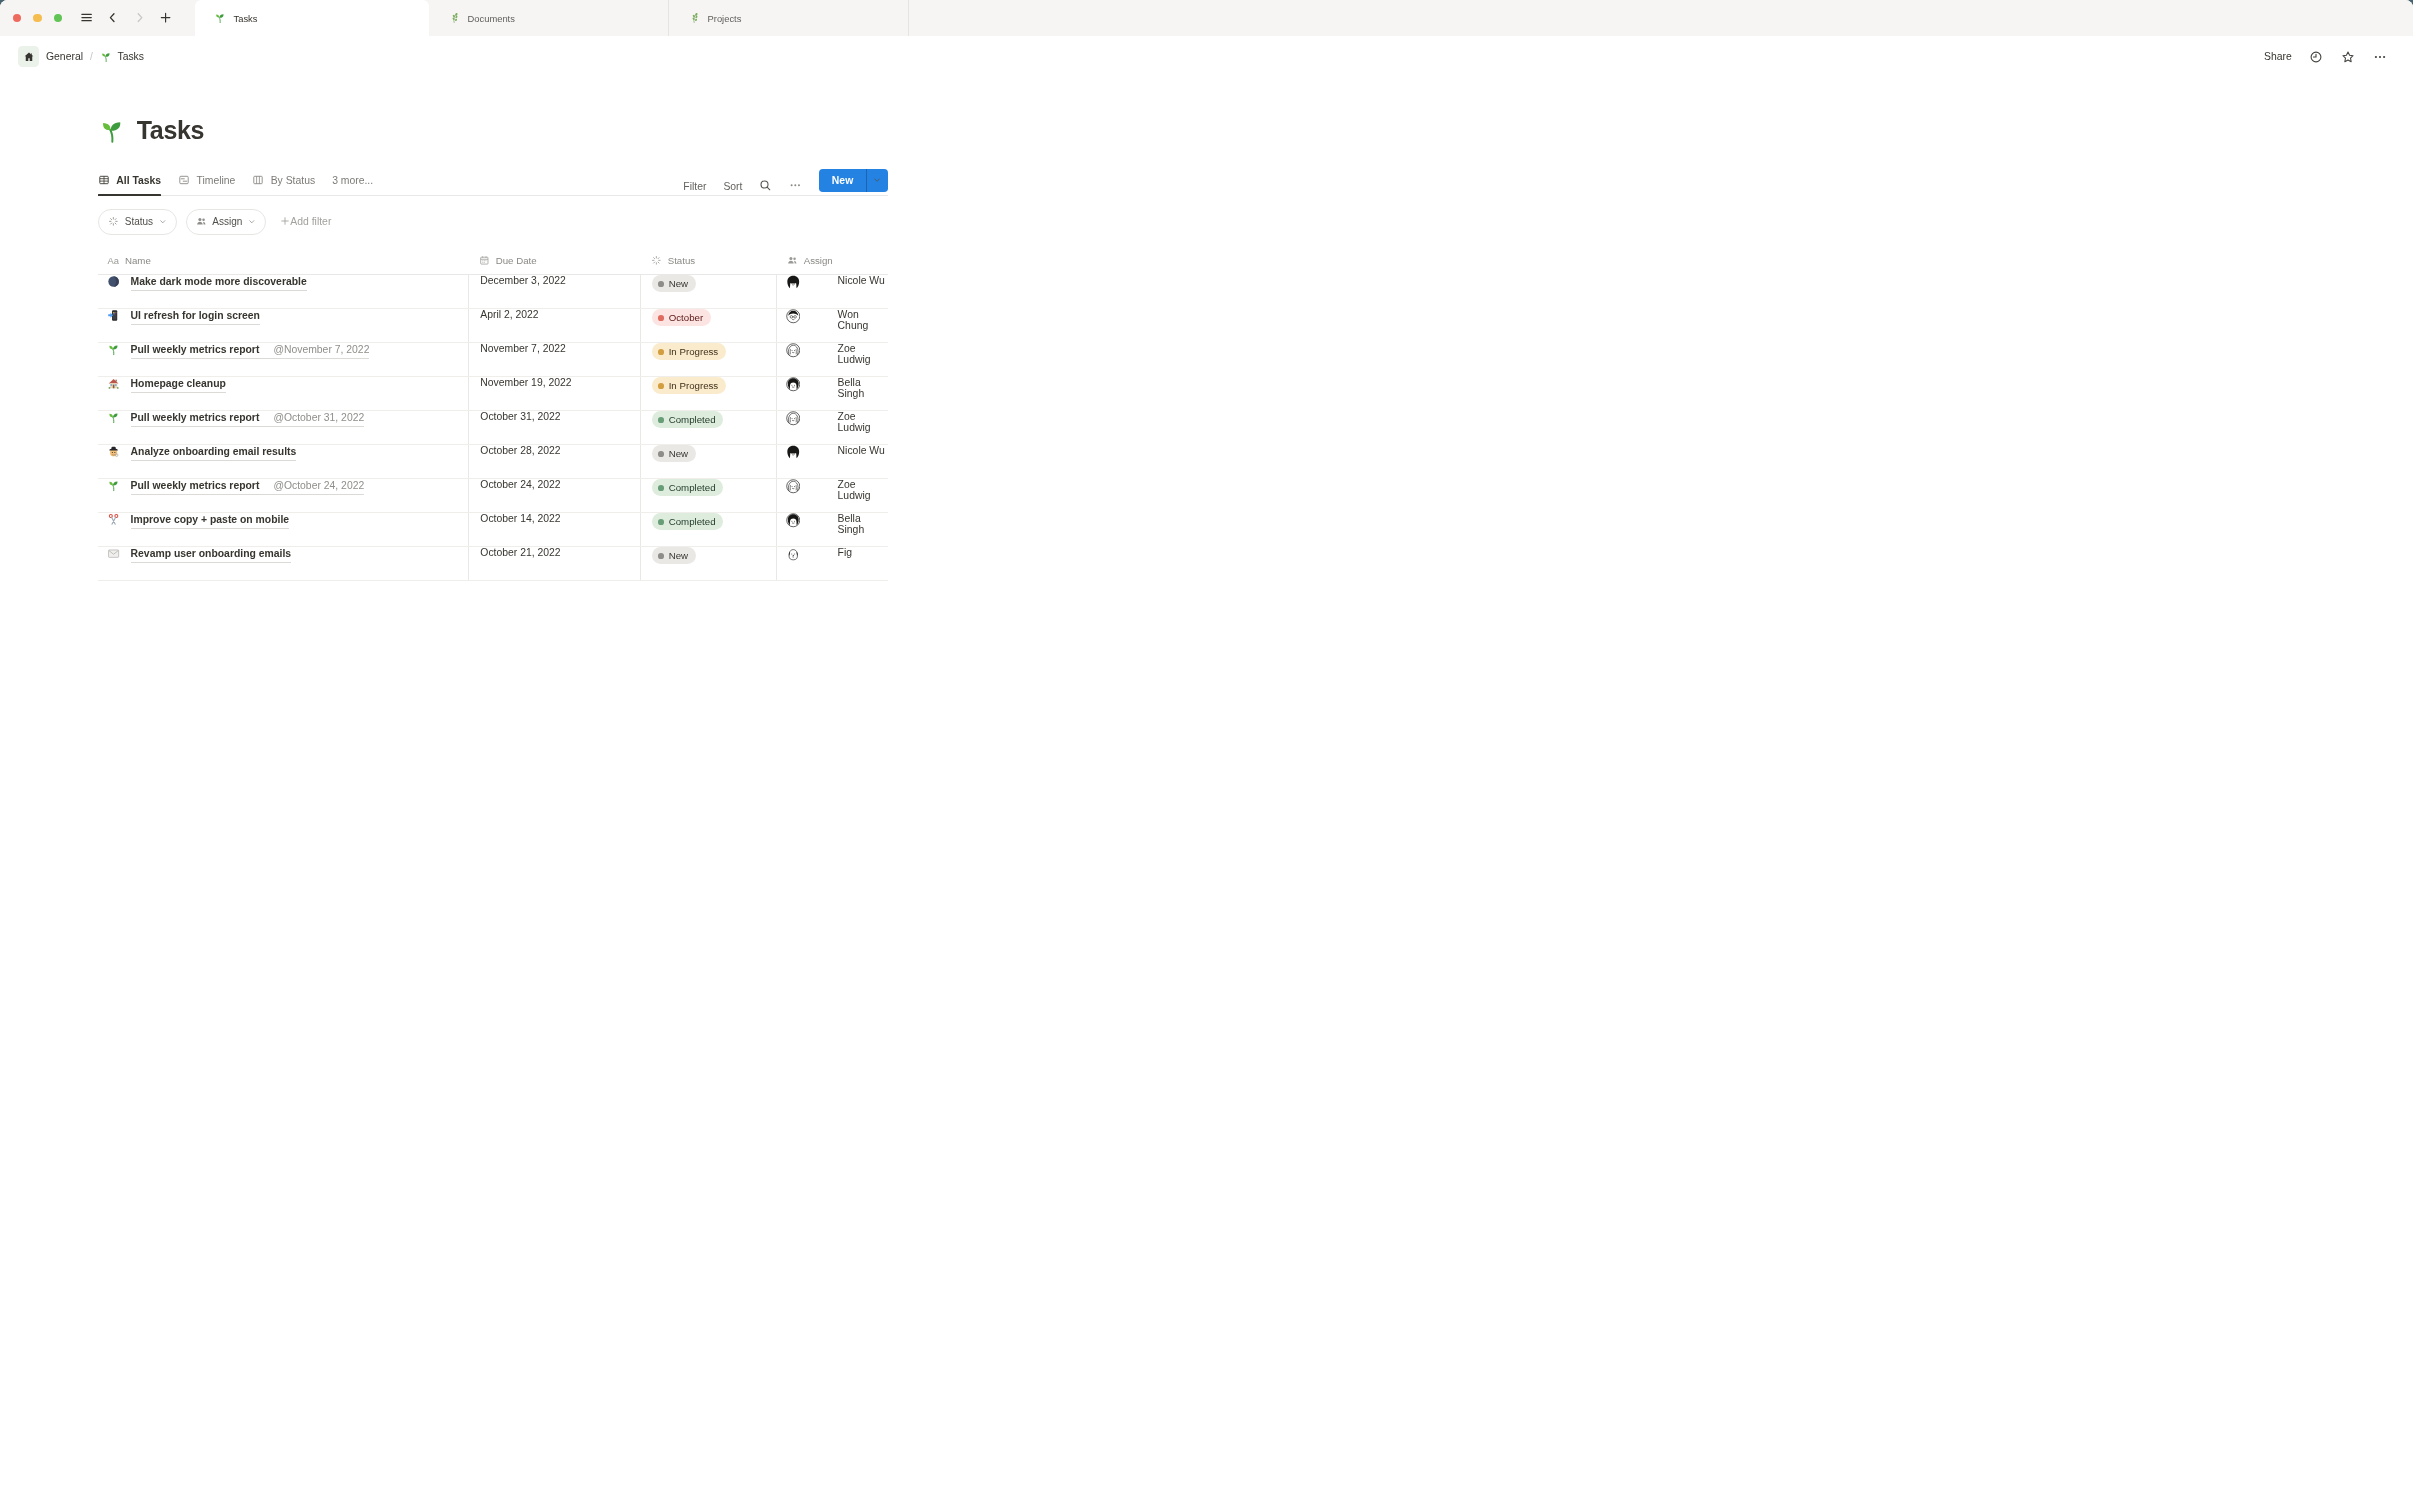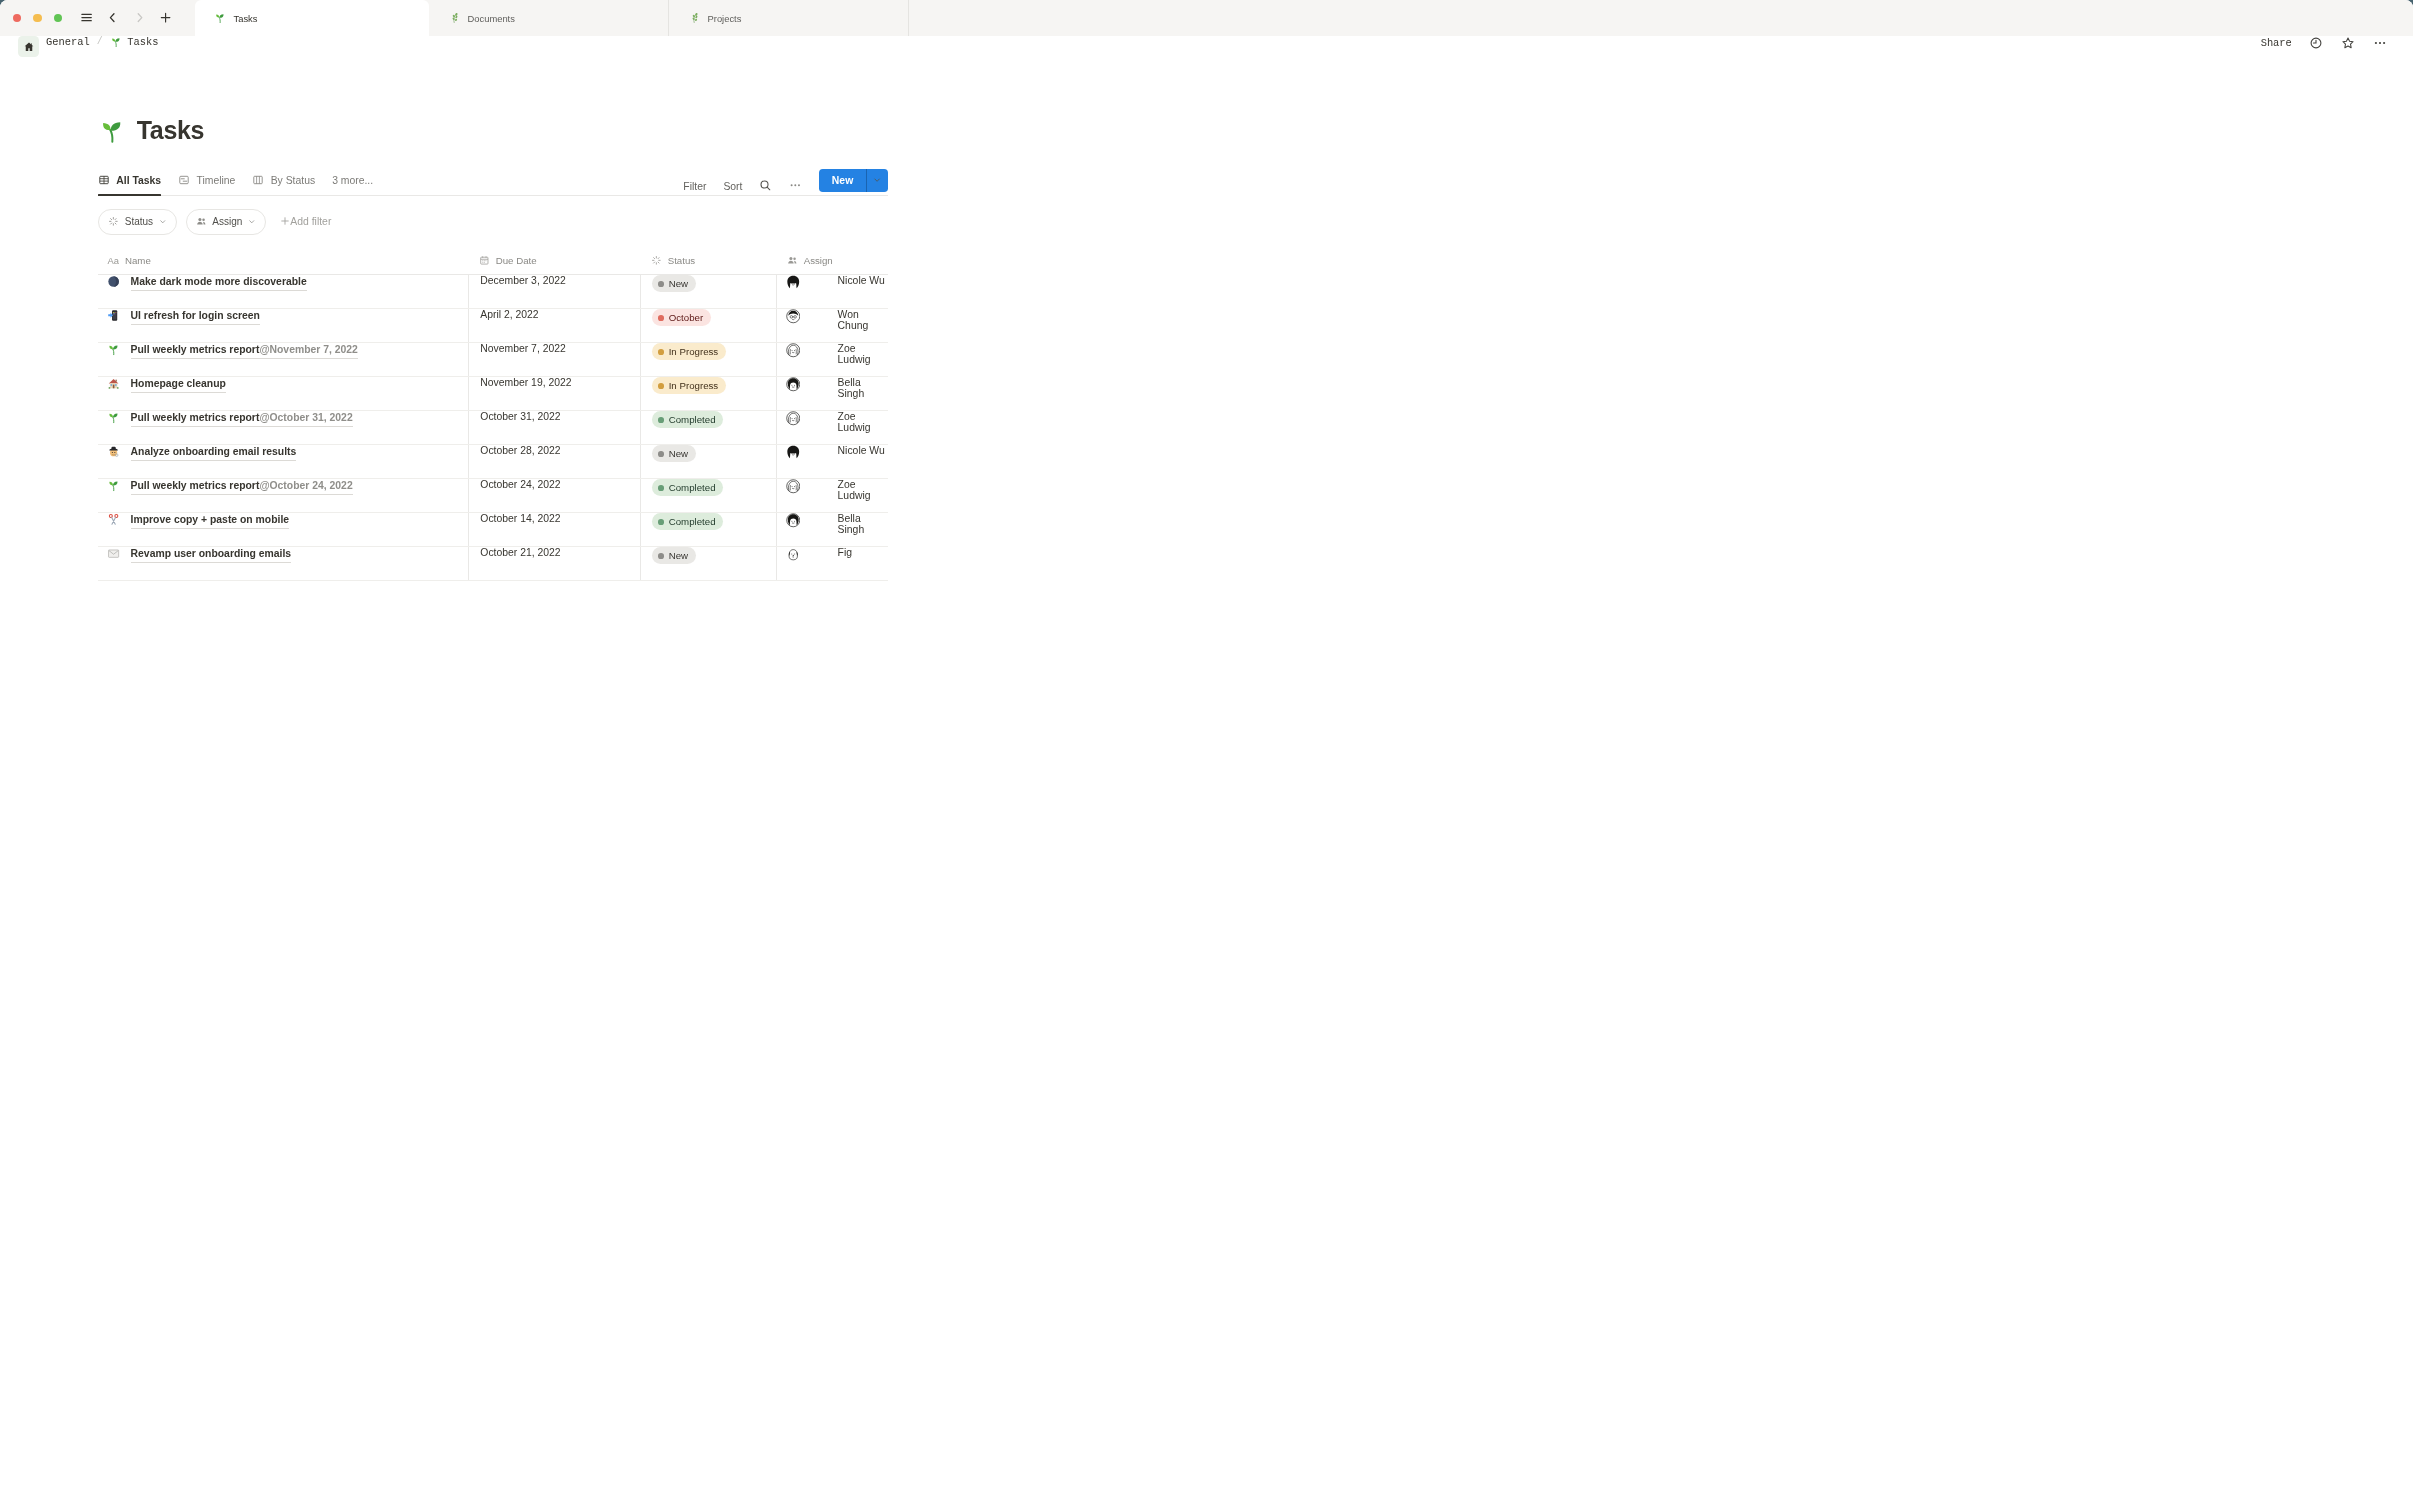--- a/index.html
+++ b/index.html
@@ -14,21 +14,21 @@
   .light { width:8.2px; height:8.2px; border-radius:50%; }
   .nav-btns { display:flex; align-items:center; gap:13.2px; margin-left:18px; }
   .nav-btns .ic { width:13.2px; height:13.2px; color:#37352F; }
   .ic svg { width:100%; height:100%; display:block; }
   .wtab { display:flex; align-items:center; gap:7.5px; padding-left:19px; font-size:9.4px; flex:none; }
   .wtab .ic { width:12px; height:12px; }
   .wtab.active { width:234px; background:#fff; border-radius:6.3px 6.3px 0 0; color:#37352F; }
   .wtab.plain { width:240px; border-right:0.6px solid #E5E4E1; color:#5F5E5B; }
 
   
-  .topbar { height:41px; display:flex; align-items:flex-start; padding:0 26.4px 0 18px; background:#fff;font-family:Liberation Mono, monospace; }
+  .topbar { height:41px; display:flex; align-items:center; padding:0 26.4px 0 18px; background:#fff; }
   .home-chip { width:21px; height:21px; border-radius:4.4px; background:#EBF2EA; display:flex; align-items:center; justify-content:center; color:#37352F; }
   .home-chip .ic { width:12px; height:12px; }
   .crumb { font-size:10.4px; color:#37352F; margin-left:7px; }
   .crumb-sep { color:#C6C5C2; margin:0 7px; font-size:10px; }
   .crumb-page { display:flex; align-items:center; gap:5.7px; font-size:10.4px; color:#37352F; }
   .crumb-page .ic { width:12px; height:12px; }
   .top-actions { margin-left:auto; display:flex; align-items:center; gap:17.6px; color:#37352F; }
   .top-actions .label { font-size:10.4px; }
   .top-actions .ic { width:14px; height:14px; color:#44433F; }
 
@@ -73,21 +73,21 @@
   .th .ic { width:10.7px; height:10.7px; color:#9A9995; }
   .th .aa { font-size:9.4px; color:#9A9995; letter-spacing:0.2px; }
   .trow { display:grid; grid-template-columns:370px 172px 136px 111px; height:34px; border-bottom:0.6px solid #EFEEEB; align-items:center; }
   .cell { display:flex; align-items:flex-start; height:100%; }
   .cell + .cell { border-left:0.6px solid #E9E8E6; }
   .name-cell { gap:10px; padding-left:9.4px; }
   .row-icon { width:13.2px; height:13.2px; flex:none; }
   .row-icon svg { width:100%; height:100%; display:block; }
   .name-wrap { border-bottom:1.3px solid #DCDAD6; padding-bottom:1.3px; line-height:1.25; white-space:nowrap; }
   .task-name { font-size:10.4px; font-weight:700; color:#37352F; }
-  .mention { font-size:10.4px; font-weight:700; color:#8F8E8A; margin-left:0; }
+  .mention { font-size:10.4px; font-weight:400; color:#8F8E8A; margin-left:14px; }
   .due-cell { padding-left:11.3px; font-size:10.4px; color:#37352F; }
   .status-cell { padding-left:11.3px; }
   .pill { display:inline-flex; align-items:center; gap:5px; height:17px; border-radius:8.8px; padding:0 7.5px 0 5.7px; font-size:9.7px; font-weight:500; white-space:nowrap; }
   .pill .dot { width:5.7px; height:5.7px; border-radius:50%; flex:none; }
   .assign-cell { padding-left:8.8px; gap:6.3px; }
   .avatar { width:14.5px; height:14.5px; flex:none; }
   .avatar svg { width:100%; height:100%; display:block; }
   .assignee-name { font-size:10.4px; color:#37352F;padding-left:31px; }
 </style>
 </head>

